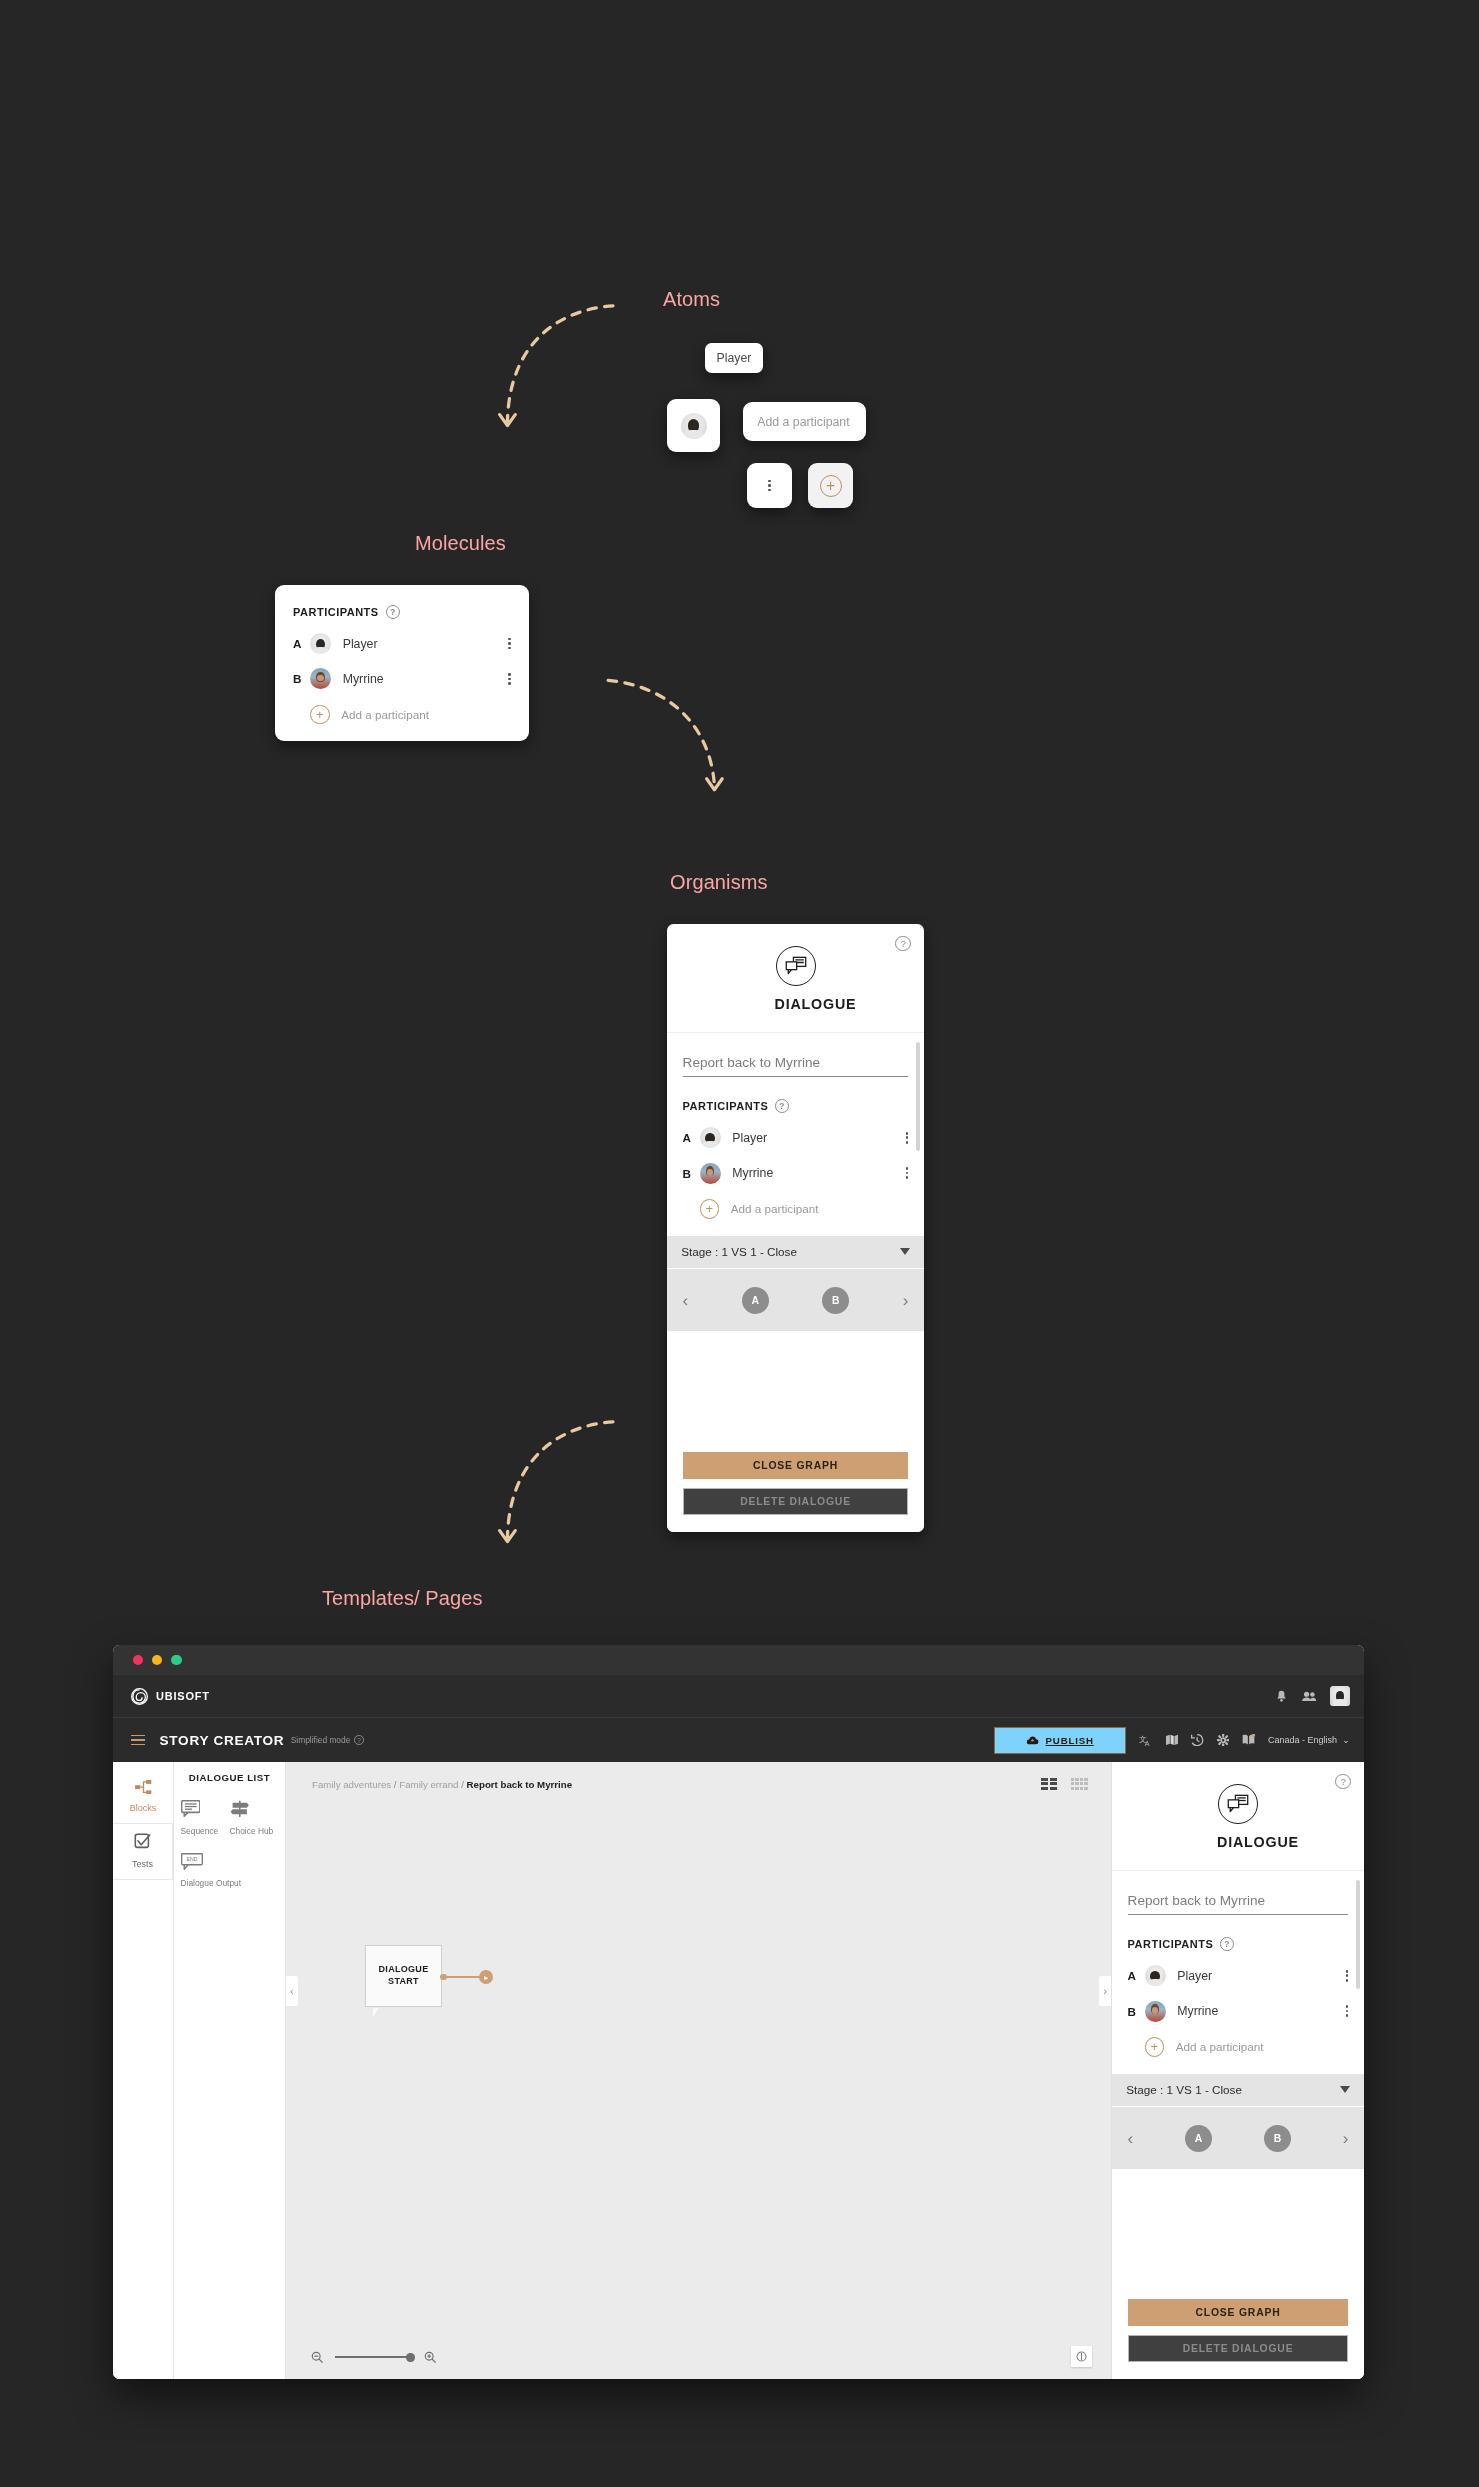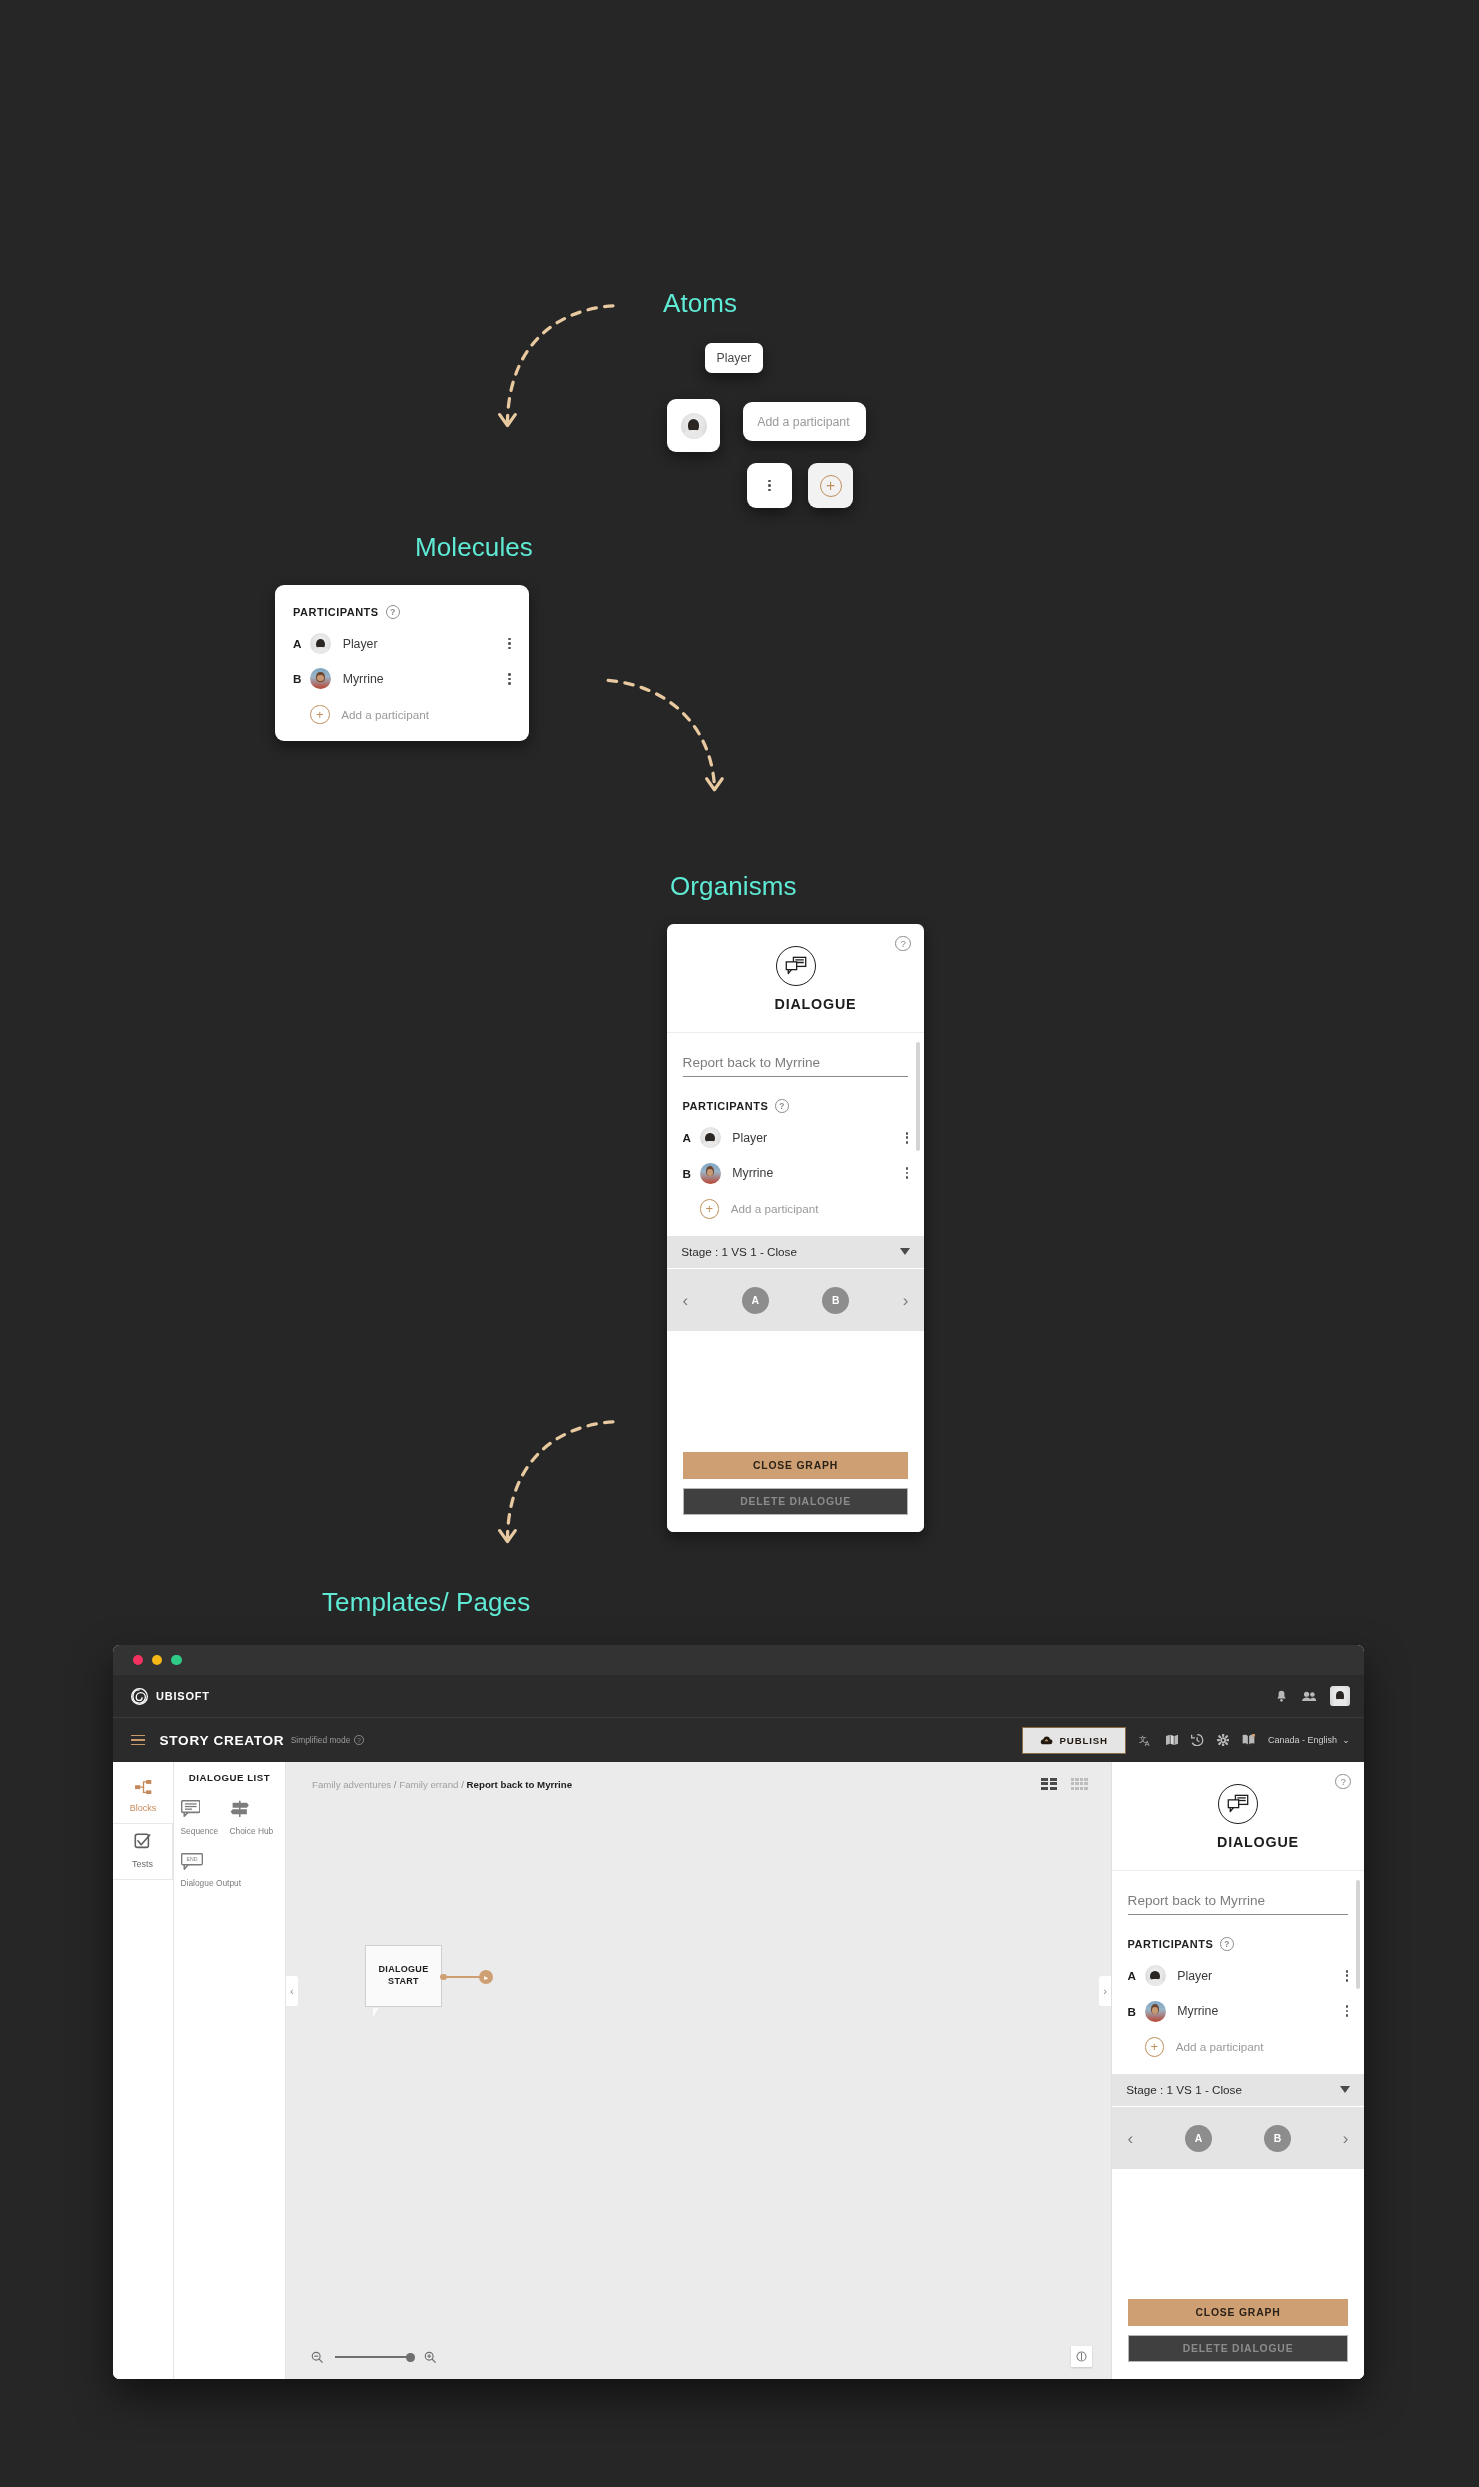--- a/index.html
+++ b/index.html
@@ -7,22 +7,22 @@
     width: 1479px; height: 2487px;
     background: #262626;
     font-family: "Liberation Sans", sans-serif;
     overflow: hidden;
   }
   #root { position: relative; width: 1479px; height: 2487px; }
 
   
   .section-title {
     position: absolute;
-    color: #5eead4;
-    font-size: 26px;
+    color: #fca5a5;
+    font-size: 20px;
     font-weight: 400;
     letter-spacing: 0.1px;
     white-space: nowrap;
   }
   #title-atoms    { left: 663px; top: 288px; }
   #title-molecules{ left: 415px;  top: 532px; }
   #title-organisms{ left: 670px; top: 871px; }
   #title-templates{ left: 322px;  top: 1587px; }
 
   
@@ -193,23 +193,23 @@
   .ico { color: #b9b9b9; display: inline-flex; }
   .hdr-av { width: 19.5px; height: 19.5px; border-radius: 2.6px; overflow: hidden; }
 
   .sc-bar { height: 44px; background: #2b2b2b; display: flex; align-items: center; padding: 0 14.3px 0 18px; }
   .burger { display: flex; flex-direction: column; gap: 2.6px; }
   .burger i { display: block; width: 14.3px; height: 1.9px; background: #c89a6a; }
   .sc-title { color: #ffffff; font-size: 13.6px; font-weight: 700; letter-spacing: 0.7px; margin-left: 14.3px; }
   .sc-sub { color: #9a9a9a; font-size: 8.4px; margin-left: 6.5px; display: inline-flex; align-items: center; gap: 3.9px; }
   .sc-right { margin-left: auto; display: flex; align-items: center; gap: 13px; }
   .publish-btn {
-    background: #e5e5e5; border: 1.3px solid #8a6a46; color: #221a12;
-    height: 27px; padding: 0 17px; display: flex; align-items: center; gap: 6.5px;
-    font-size: 9.7px; font-weight: 700; letter-spacing: 0.8px;
+    background: #7dd3fc; border: 1.3px solid #8a6a46; color: #221a12;
+    height: 27px; padding: 0 31px; display: flex; align-items: center; gap: 6.5px;
+    font-size: 9.7px; font-weight: 700; letter-spacing: 0.8px; text-decoration: underline;
   }
   .lang { color: #cfcfcf; font-size: 9px; display: inline-flex; align-items: center; gap: 5.2px; }
 
   .app-body { display: flex; height: calc(100% - 30px - 43px - 44px); background: #f0f0f0; }
 
   .rail { width: 61px; background: #ffffff; border-right: 0.6px solid #e4e4e4; padding-top: 9px; }
   .rail-item {
     padding: 9px 3.9px 10.4px 3.9px; text-align: center; font-size: 9px; color: #6b6b6b;
   }
   .rail-item.active { color: #c4895a; }

